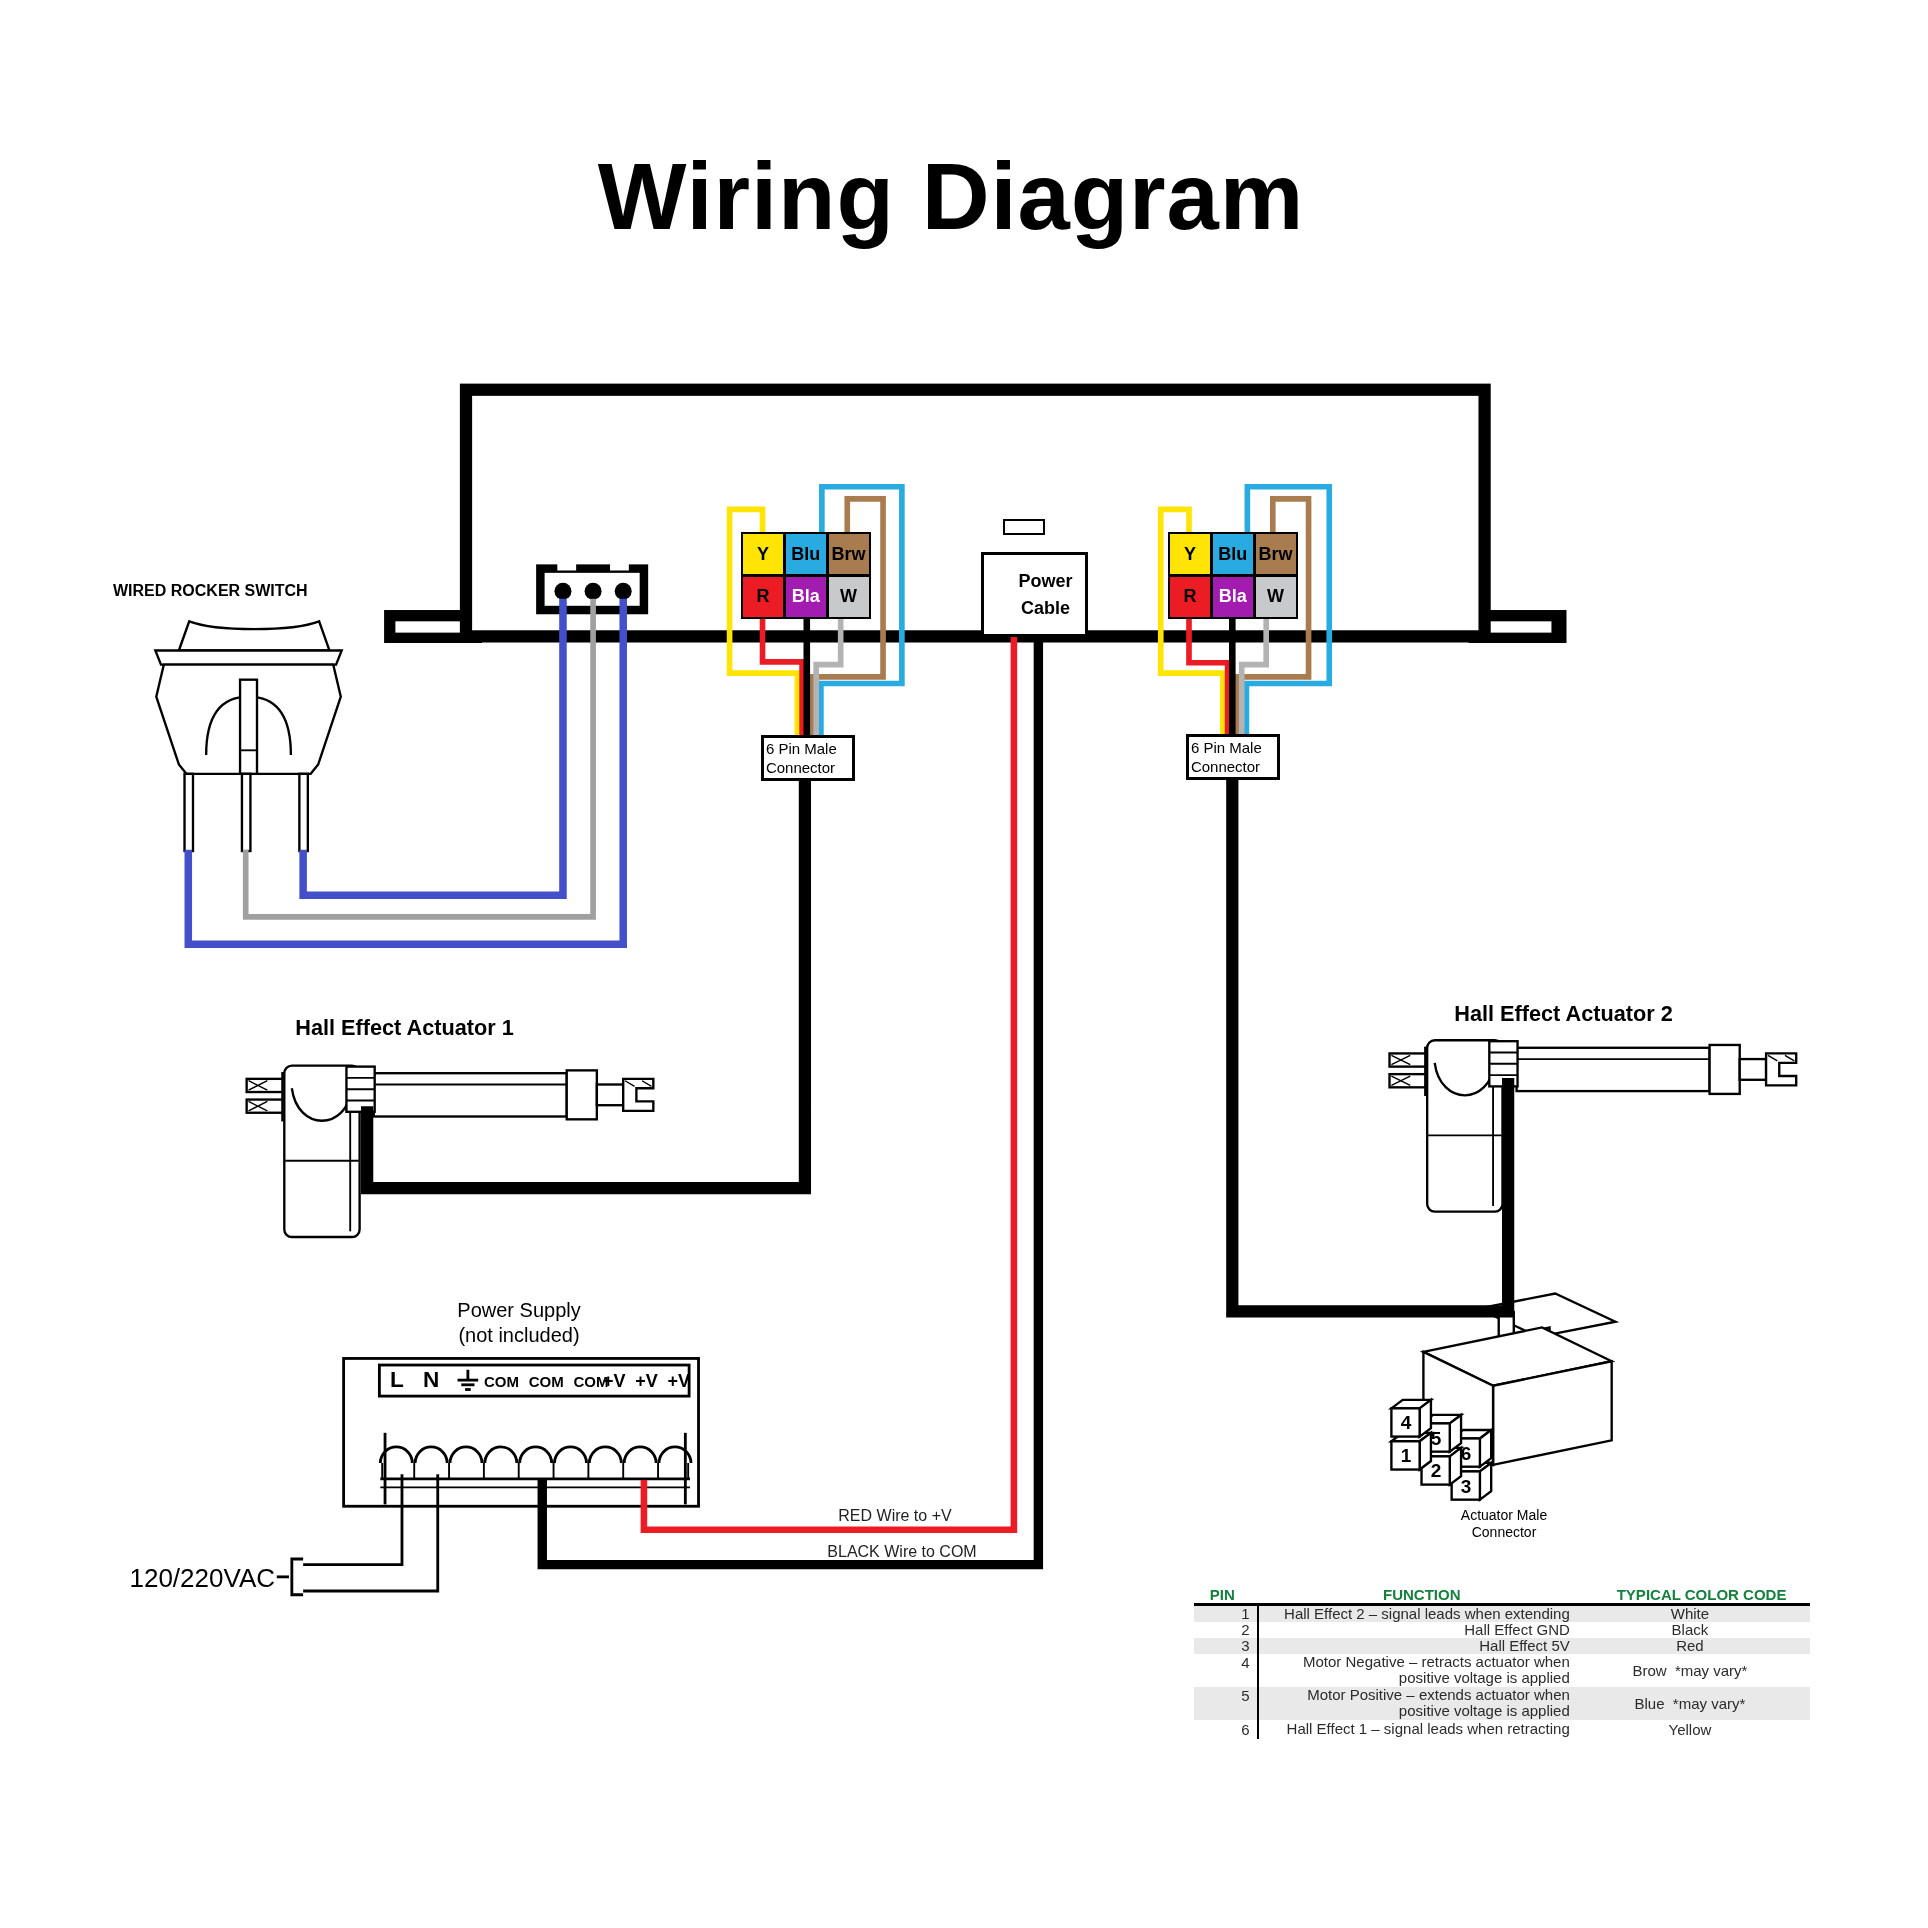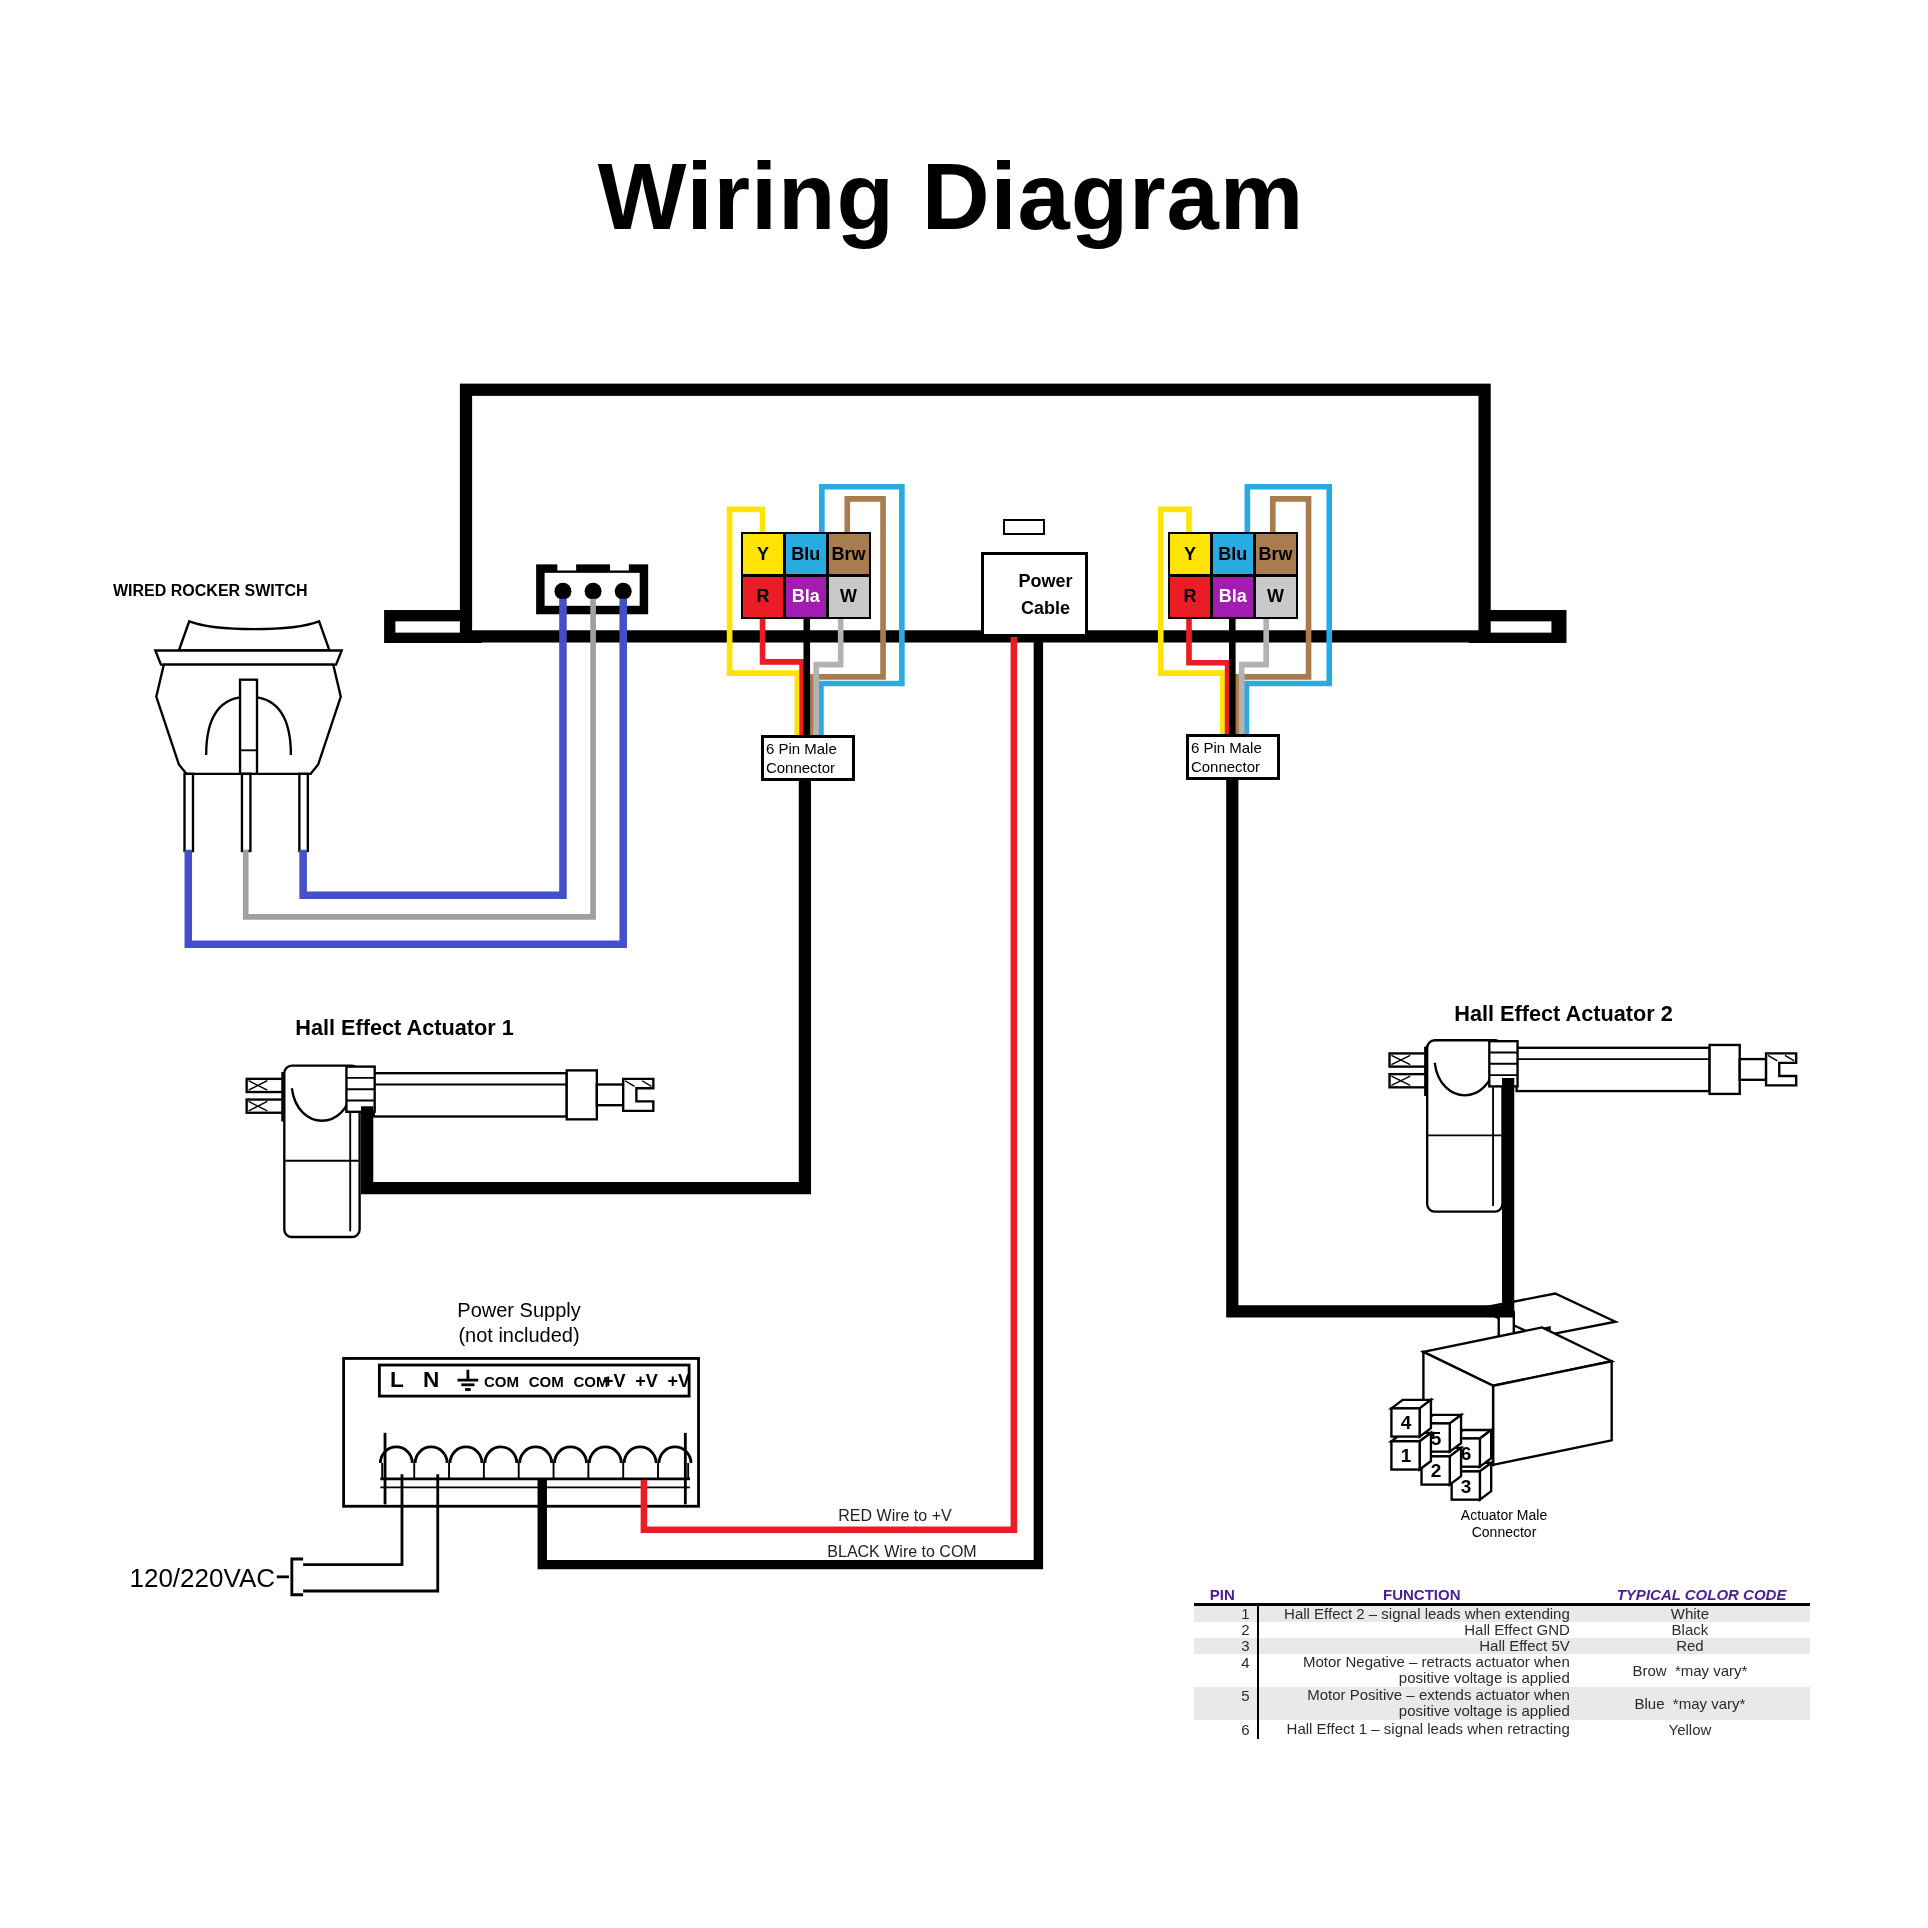--- a/index.html
+++ b/index.html
@@ -27,24 +27,24 @@
   .sixpin{width:84px;height:38px;border:3.8px solid #000;background:#fff;font-size:15px;
           line-height:19px;color:#000;padding:0.9px 1.9px;}
   .act-title{width:245px;text-align:center;font-weight:bold;font-size:21.7px;color:#000;}
   .ps-title{width:226px;text-align:center;font-size:20px;line-height:24.5px;color:#000;}
   .term{font-weight:bold;color:#000;}
   .note-label{font-size:16px;color:#222;text-align:center;}
   .iso-num{width:28px;text-align:center;font-weight:bold;font-size:19px;color:#000;}
   .iso-caption{width:160px;text-align:center;font-size:14px;line-height:17px;color:#000;}
   
   #pin-table{left:1194px;top:1585px;width:616px;color:#2b2b2b;font-size:15px;}
-  .t-head{display:flex;font-weight:bold;height:18px;align-items:center;color:#4c1d95;gap:32px;}
+  .t-head{display:flex;font-weight:bold;height:18px;align-items:center;color:#15803d;gap:32px;}
   .t-head .c1{width:63px;text-align:center;}
   .t-head .c2{width:311px;text-align:center;}
-  .t-head .c3{width:242px;text-align:center;font-style:italic;}
+  .t-head .c3{width:242px;text-align:center;}
   .t-underline{height:2.8px;background:#000;width:100%;}
   .t-row{display:flex;align-items:center;}
   .t-row .c1{width:56px;text-align:right;padding-right:7.5px;}
   .t-row .c2{width:303px;padding-left:12px;line-height:16px;text-align:right;}
   .t-row .c3{width:242px;text-align:center;white-space:pre;}
   .striped{background:#e9e9e9;}
   .t-divider{position:absolute;left:63px;top:21px;width:1.9px;height:133px;background:#000;}
 </style>
 </head>
 <body>

